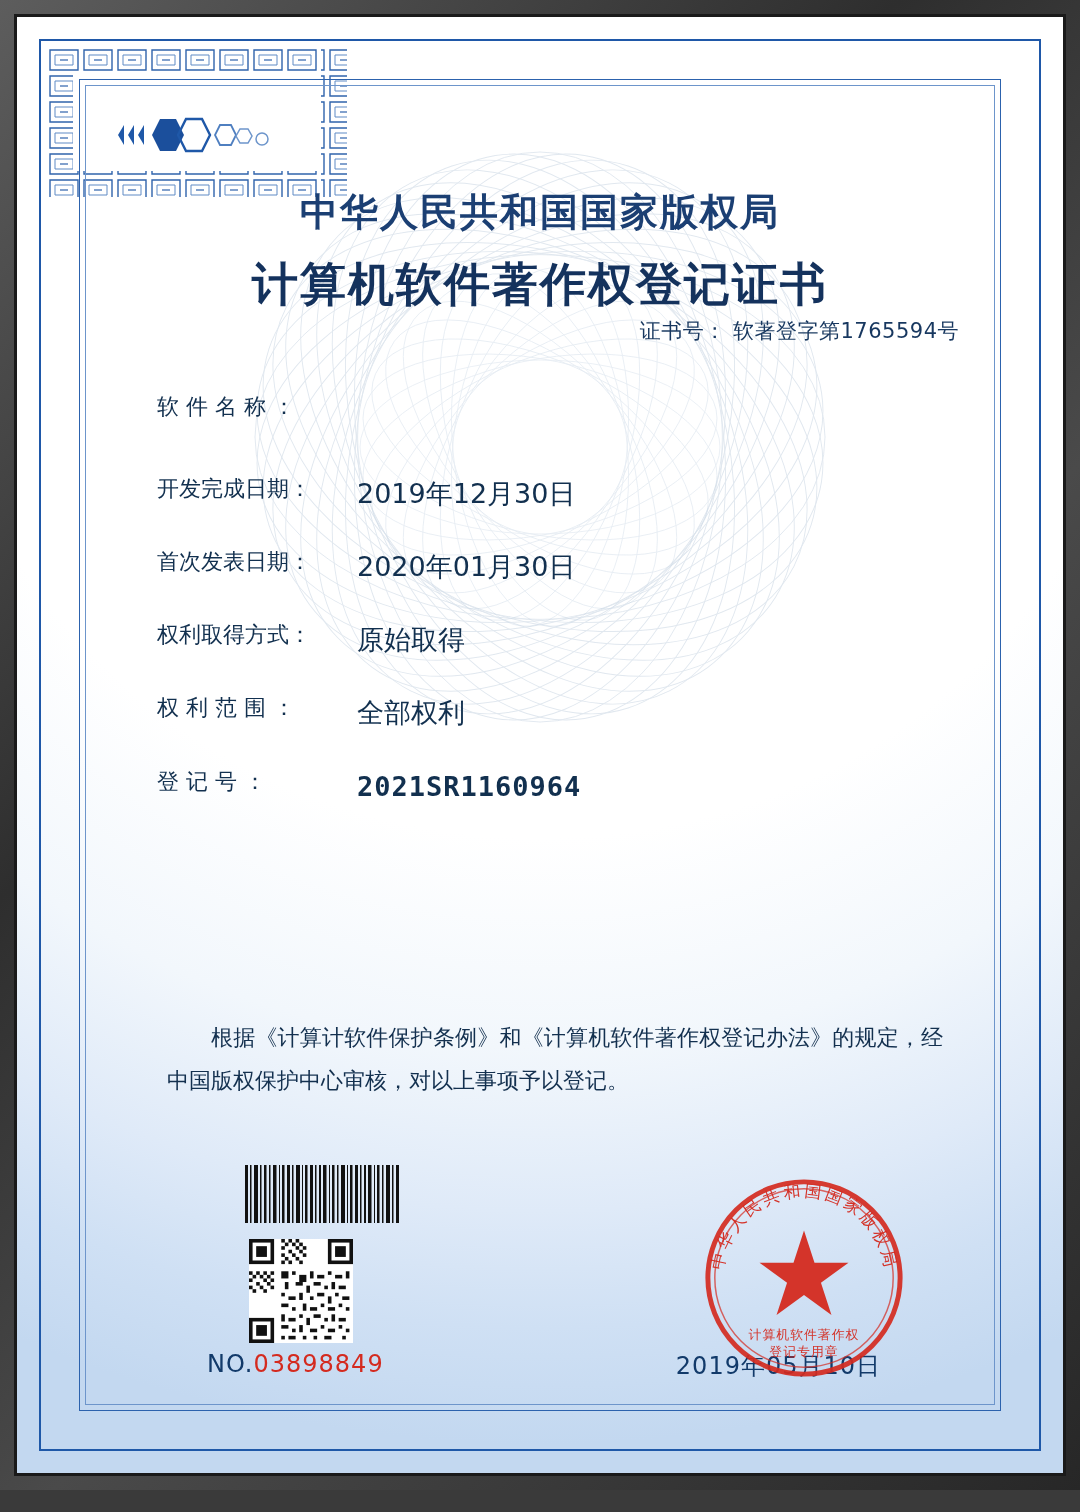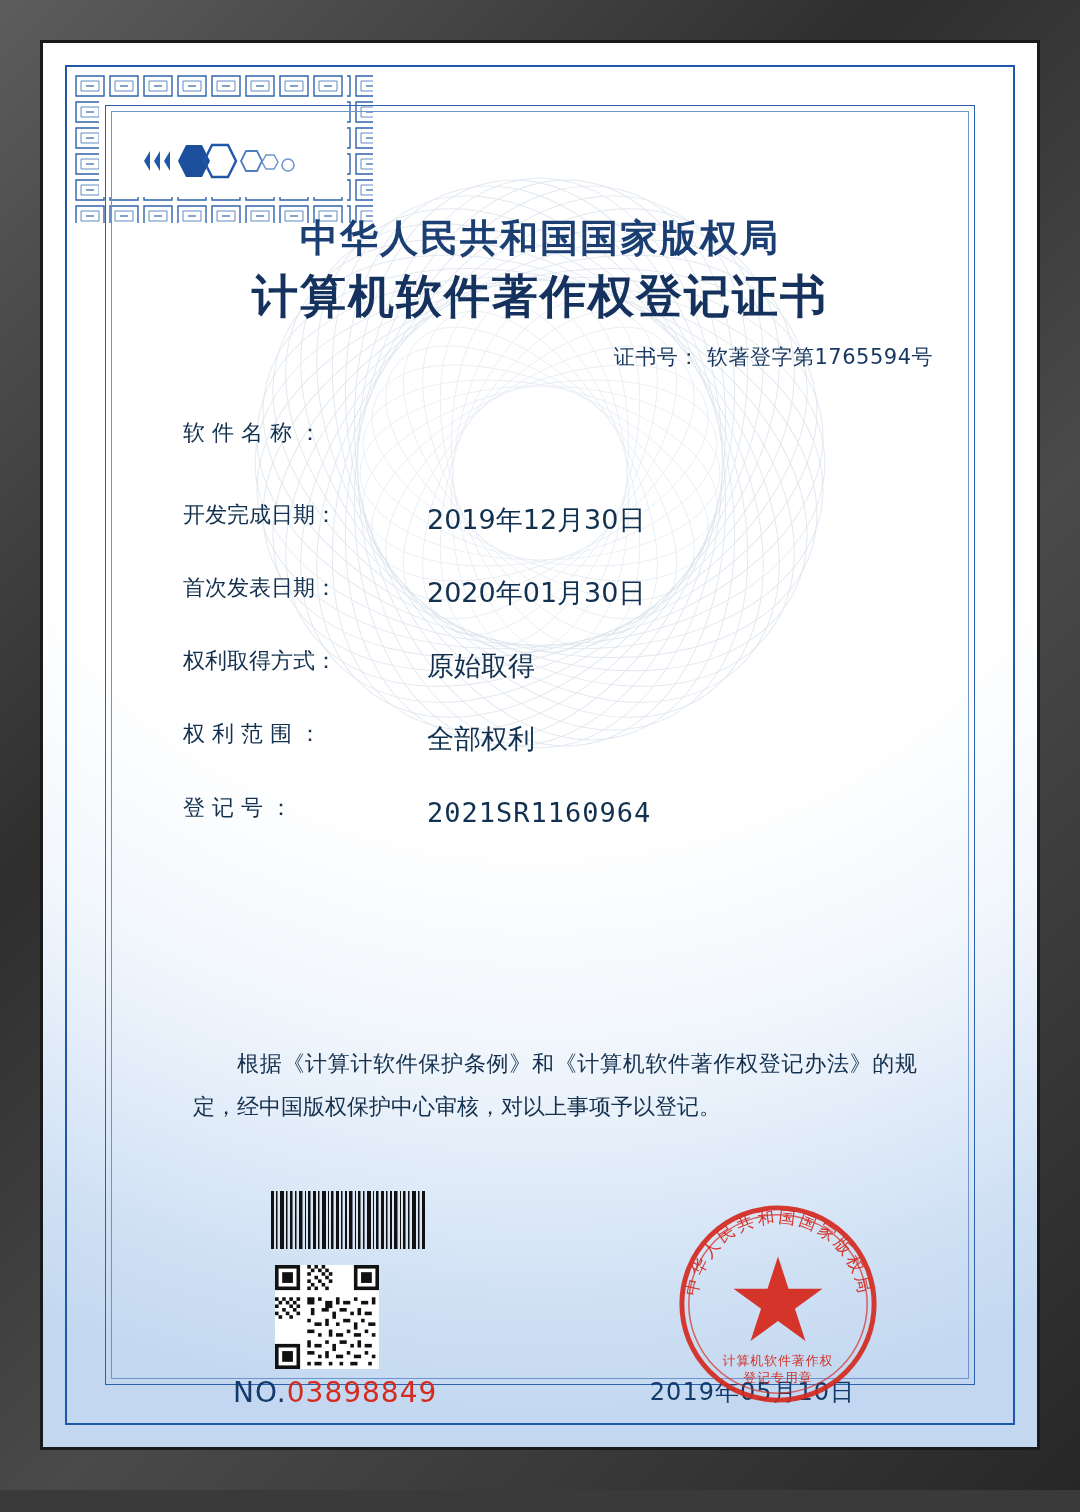--- a/index.html
+++ b/index.html
@@ -14,21 +14,21 @@
     overflow: hidden;
   }
 
   
   .page {
     position: relative;
     width: 1080px;
     height: 1490px;
     box-sizing: border-box;
     background: linear-gradient(135deg,#5d5d5d 0%,#2e2e2e 35%,#4a4a4a 60%,#272727 100%);
-    padding: 40px;
+    padding: 14px;
   }
   .frame-inner {
     position: relative;
     width: 100%;
     height: 100%;
     box-sizing: border-box;
     border: 3px solid #1a1a1a;
     background: #ffffff;
     overflow: hidden;
   }
@@ -101,21 +101,21 @@
     text-align: center;
   }
   .title1 {
     font-family: "DejaVu Sans", sans-serif;
     font-size: 38px;
     letter-spacing: 2px;
     color: #1b3f73;
     font-weight: 700;
   }
   .title2 {
-    margin-top: 2px;
+    margin-top: 16px;
     font-family: "DejaVu Sans", sans-serif;
     font-size: 46px;
     letter-spacing: 2px;
     color: #14325d;
     font-weight: 700;
   }
   .certno {
     position: absolute;
     right: 104px;
     top: 300px;
@@ -130,21 +130,20 @@
     position: absolute;
     left: 140px;
     top: 375px;
     width: 830px;
     color: #13304f;
   }
   .row {
     display: flex;
     align-items: flex-start;
     margin-bottom: 6px;
-    gap: 44px;
   }
   .lab {
     width: 200px;
     flex: none;
     font-family: "DejaVu Sans", sans-serif;
     font-size: 22px;
     color: #12304f;
     letter-spacing: 0px;
     white-space: nowrap;
   }
@@ -153,21 +152,21 @@
     font-size: 21px;
     color: #12304f;
     line-height: 1.45;
   }
   .val .sub { display: block; }
   .val .ver { display: block; font-family: "DejaVu Sans Mono", monospace; font-size: 20px; letter-spacing: 0; }
 
   .group2 { margin-top: 52px; }
   .group2 .row { margin-bottom: 34px; }
   .group2 .val { font-size: 27px; }
-  .mono { font-family: "DejaVu Sans Mono", monospace; letter-spacing: 1px; }
+  .mono { font-family: "DejaVu Sans Mono", monospace; letter-spacing: 1px; font-weight: bold; }
 
   
   .legal {
     position: absolute;
     left: 150px;
     right: 120px;
     top: 1000px;
     font-family: "DejaVu Serif", serif;
     font-size: 22px;
     line-height: 1.95;
@@ -189,21 +188,21 @@
     left: 232px;
     top: 1222px;
     width: 104px;
     height: 104px;
   }
   .no {
     position: absolute;
     left: 190px;
     top: 1333px;
     font-family: "DejaVu Sans", sans-serif;
-    font-size: 28px;
+    font-size: 24px;
     color: #123a6a;
     letter-spacing: 1px;
   }
   .no .num { color: #d42a1f; }
   .date {
     position: absolute;
     right: 182px;
     top: 1333px;
     font-family: "DejaVu Sans", sans-serif;
     font-size: 24px;

